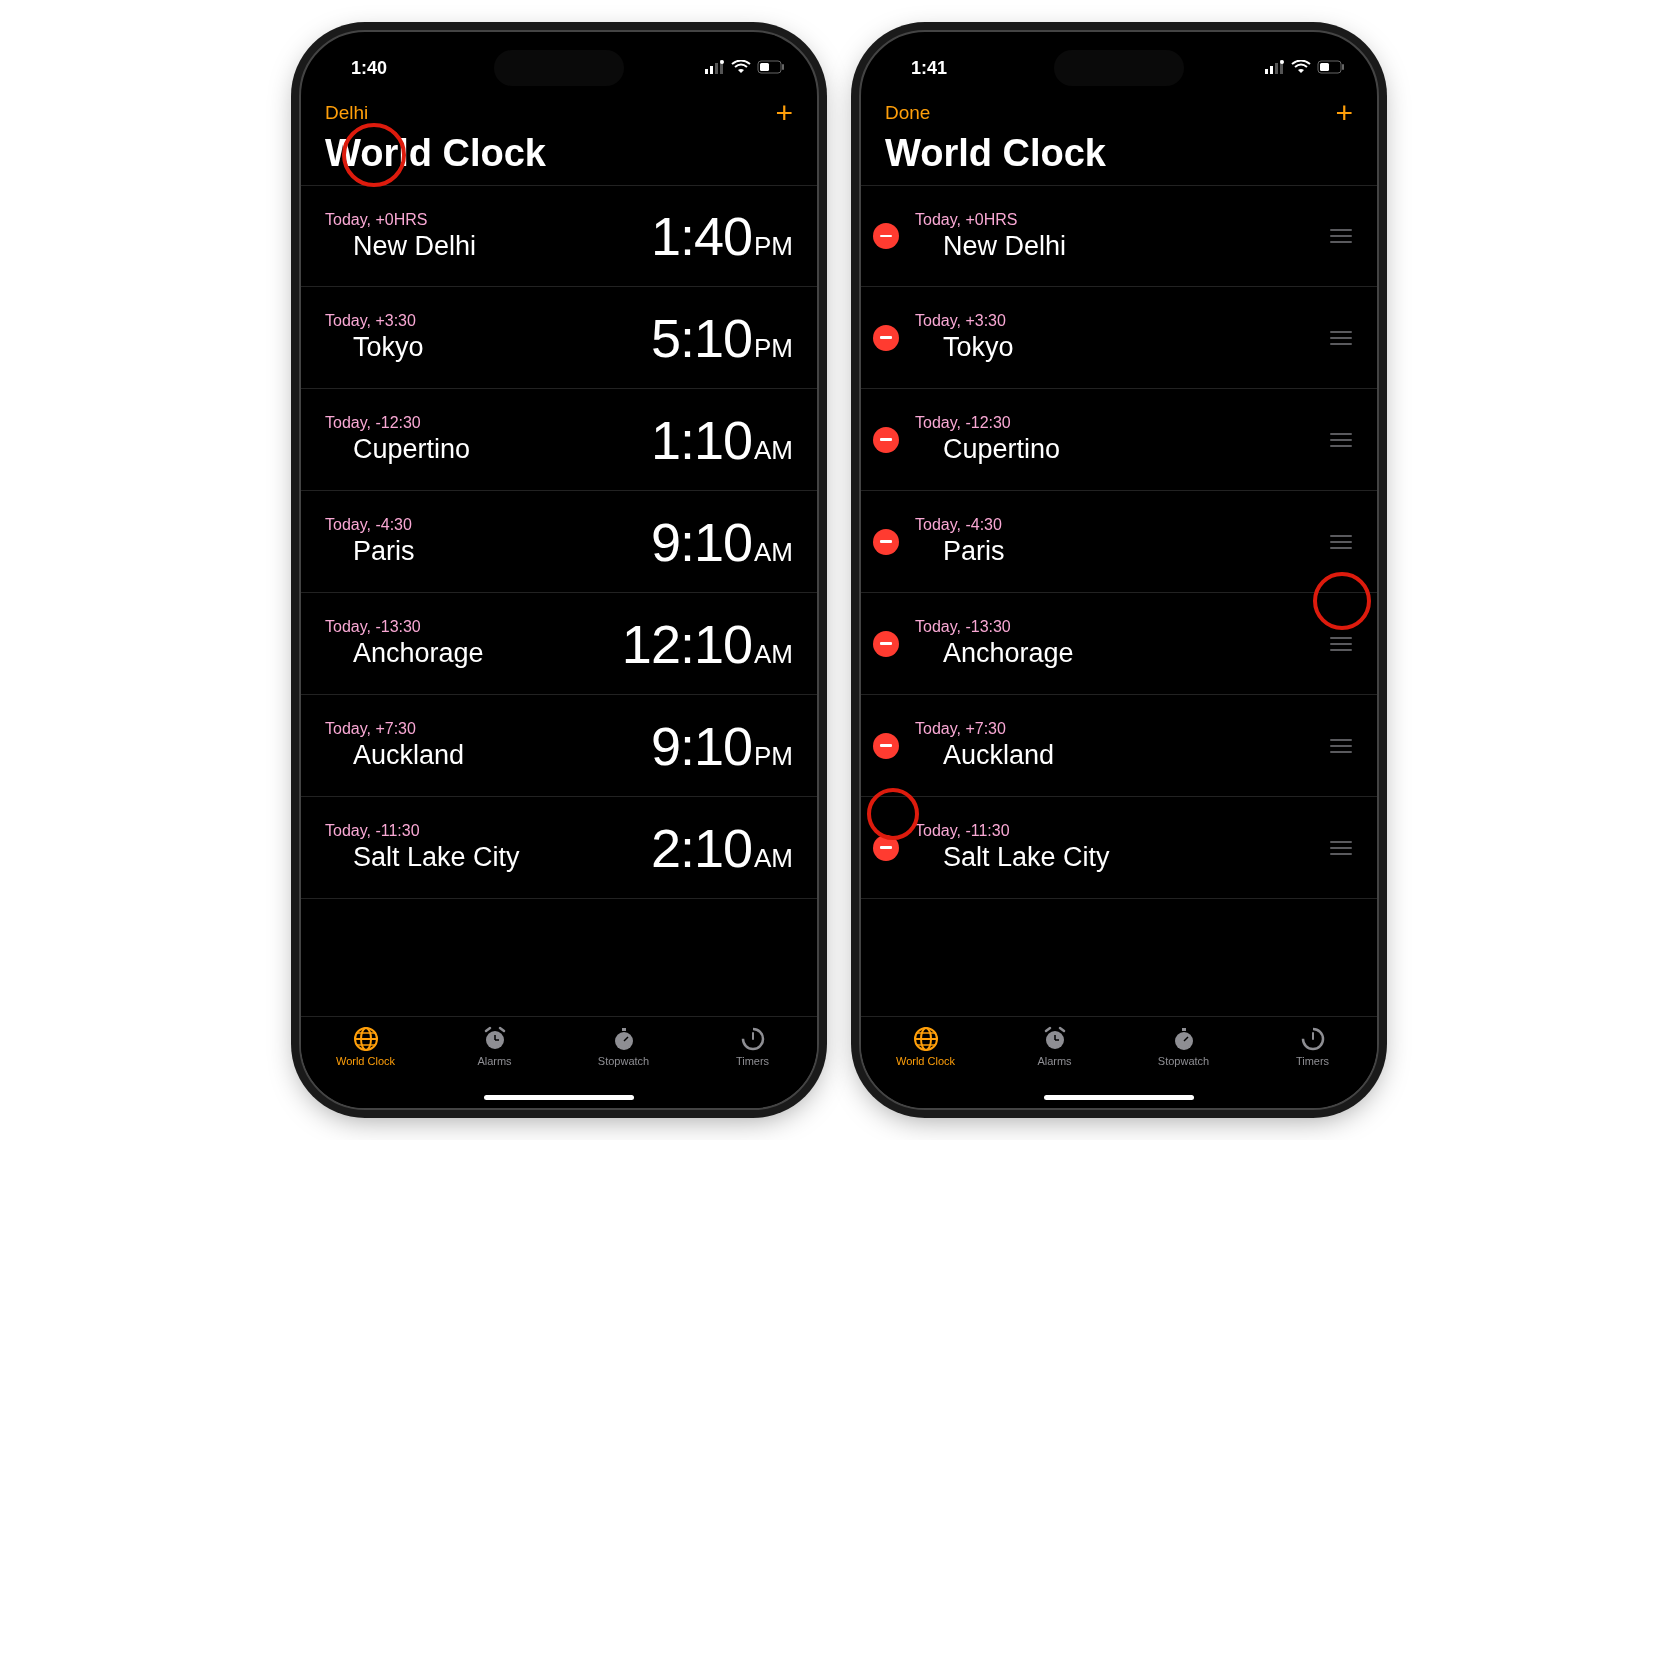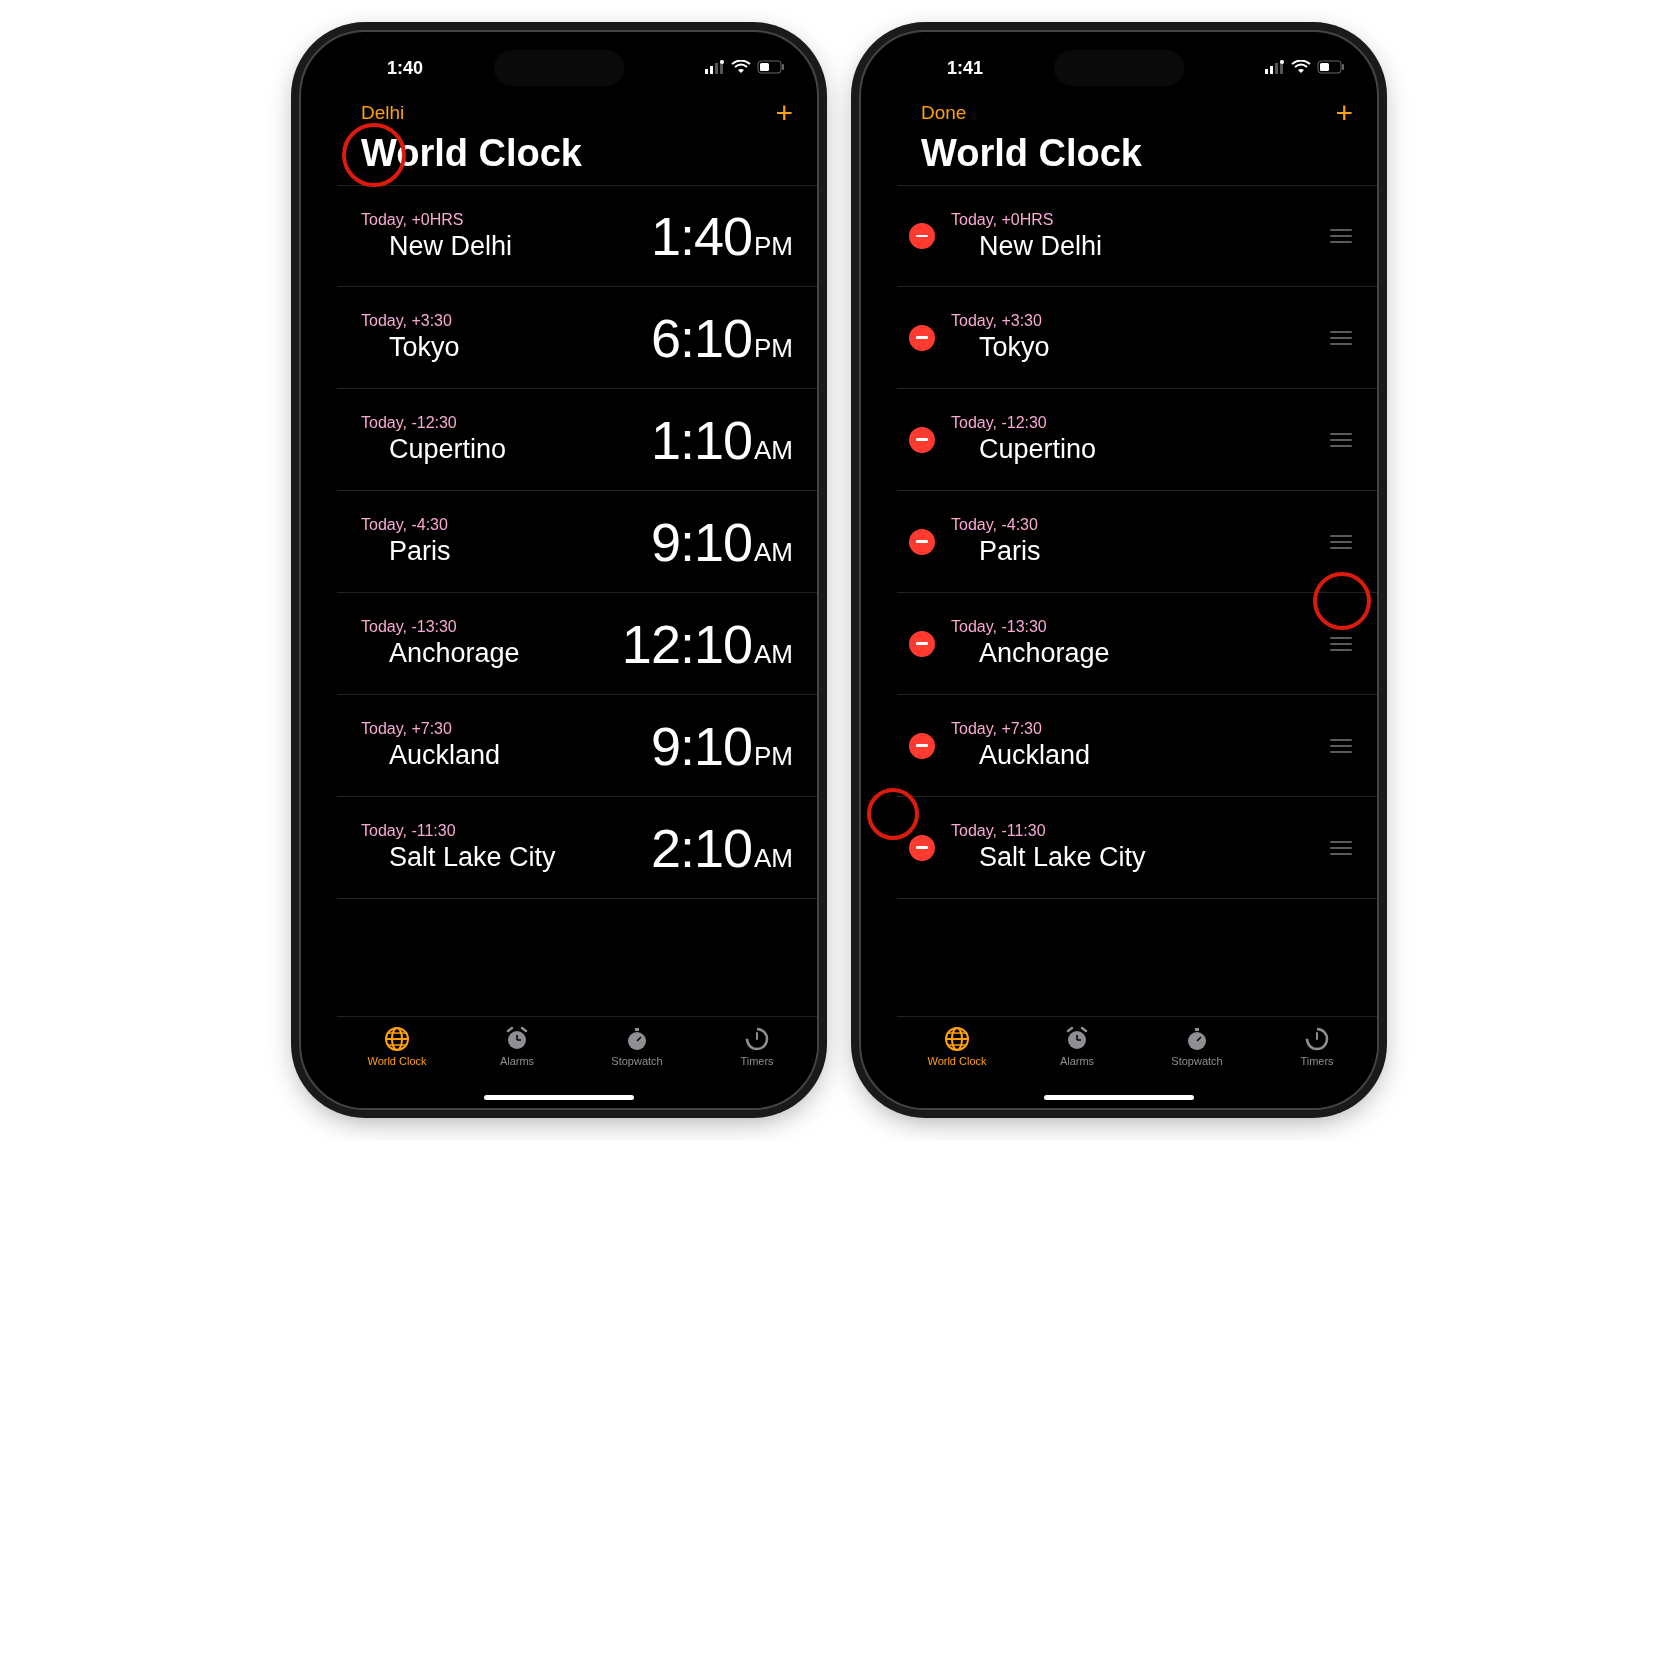--- a/index.html
+++ b/index.html
@@ -16,21 +16,20 @@
     height: 1080px;
     background: #000;
     border-radius: 66px;
     border: 2px solid #444;
     box-shadow: 0 0 0 8px #1a1a1a, 0 8px 30px rgba(0,0,0,0.4);
     position: relative;
     overflow: hidden;
     display: flex;
     flex-direction: column;
     color: #fff;
-    padding-left: 36px;
   }
   .notch {
     position: absolute;
     top: 18px;
     left: 50%;
     transform: translateX(-50%);
     width: 130px;
     height: 36px;
     background: #0a0a0a;
     border-radius: 20px;
@@ -246,21 +245,21 @@
       <span class="row-time-main">1:40</span>
           <span class="row-time-ampm">PM</span>
     </div>
       </div>
       <div class="row">
     <div class="row-text">
       <div class="row-sub">Today, +3:30</div>
       <div class="row-city">Tokyo</div>
     </div>
     <div class="row-time">
-      <span class="row-time-main">6:10</span>
+      <span class="row-time-main">5:10</span>
           <span class="row-time-ampm">PM</span>
     </div>
       </div>
       <div class="row">
     <div class="row-text">
       <div class="row-sub">Today, -12:30</div>
       <div class="row-city">Cupertino</div>
     </div>
     <div class="row-time">
       <span class="row-time-main">1:10</span>

